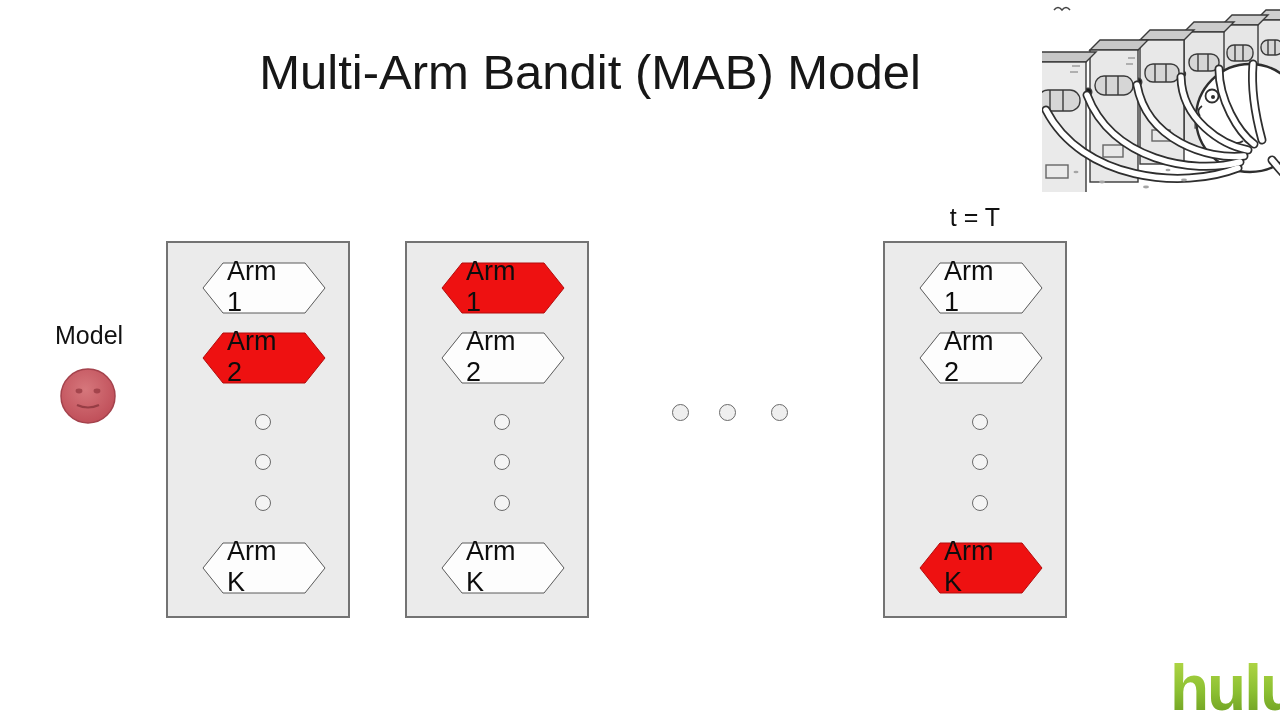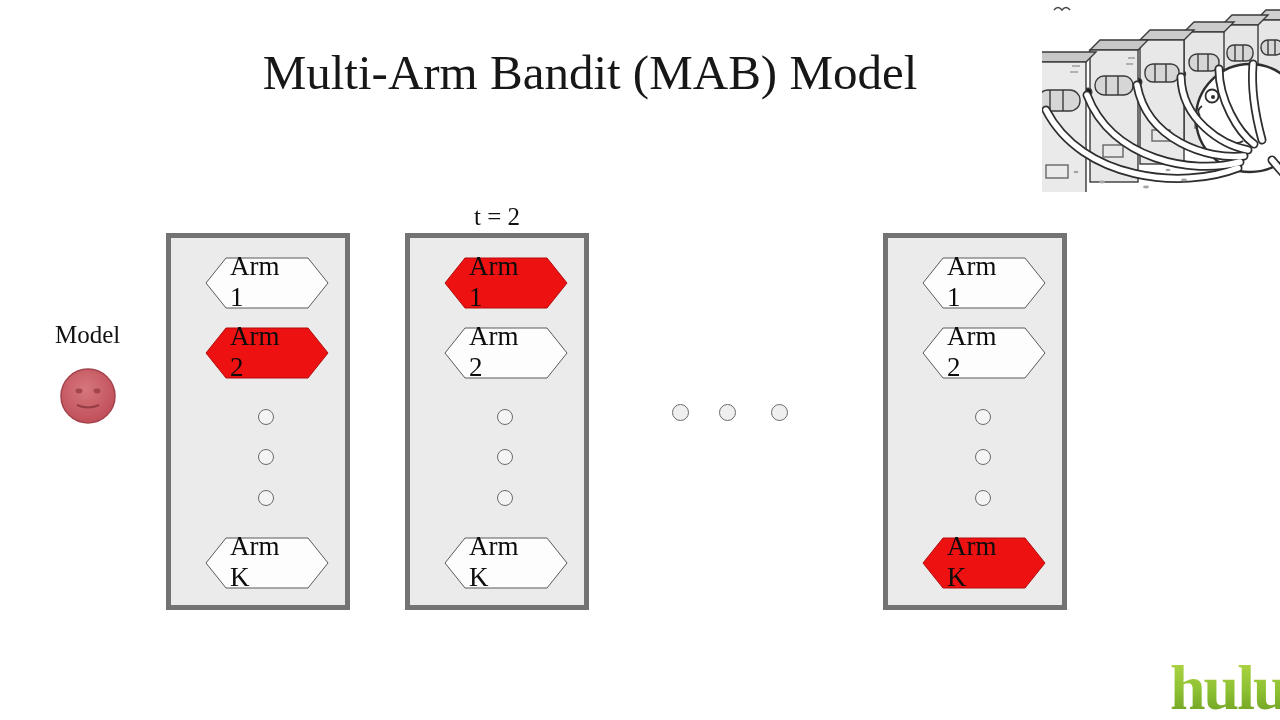--- a/index.html
+++ b/index.html
@@ -1,37 +1,37 @@
 <!DOCTYPE html>
 <html><head>
 <meta charset="utf-8">
 <style>
   html,body{margin:0;padding:0;background:#ffffff;}
   .stage{
     position:relative;width:1280px;height:716px;overflow:hidden;background:#ffffff;
-    font-family:Liberation Serif, serif;color:#171717;
+    font-family:Liberation Sans, sans-serif;color:#171717;
   }
   
   .slide-title{
     position:absolute;left:90px;top:44px;width:1000px;text-align:center;
     font-size:49px;font-weight:400;color:#171717;letter-spacing:0px;white-space:nowrap;
   }
   
   .illustration{position:absolute;right:0;top:0;width:238px;height:192px;}
   
   .player-label{position:absolute;left:55px;top:321px;font-size:25px;color:#111;}
   .player-icon{position:absolute;left:58px;top:366px;}
   
   .time-label{
     position:absolute;top:203px;width:184px;text-align:center;
     font-size:25px;color:#111;
   }
   .panel{
-    position:absolute;top:233px;width:184px;height:377px;
-    background:#ebebeb;border:5px solid #737373;box-sizing:border-box;
+    position:absolute;top:241px;width:184px;height:377px;
+    background:#ebebeb;border:2px solid #737373;box-sizing:border-box;
   }
   .arm{position:absolute;left:34px;width:124px;height:52px;}
   .arm svg{position:absolute;left:0;top:0;display:block;}
   .arm polygon{fill:#fdfdfd;stroke:#5a5a5a;stroke-width:1;}
   .arm.selected polygon{fill:#ee1111;stroke:#b30c0c;}
   .arm-text{
     position:absolute;left:25px;top:-6px;font-size:27px;line-height:31px;color:#0d0d0d;
   }
   .dot{
     position:absolute;width:16px;height:16px;border-radius:50%;
@@ -160,21 +160,21 @@
         <stop offset="0%" stop-color="#d6777c"></stop>
         <stop offset="100%" stop-color="#bd4a55"></stop>
       </radialGradient>
     </defs>
     <circle cx="30" cy="30" r="27" fill="url(#pg)" stroke="#a4424c" stroke-width="1.5"></circle>
     <ellipse cx="21" cy="25" rx="3.4" ry="2.4" fill="#943840" opacity="0.75"></ellipse>
     <ellipse cx="39" cy="25" rx="3.4" ry="2.4" fill="#943840" opacity="0.75"></ellipse>
     <path d="M19 39 q11 5 22 0" stroke="#8a343c" stroke-width="2.2" fill="none" opacity="0.8"></path>
   </svg>
 
-  <div class="time-label" style="left:405px">t = 2</div>
+  <div class="time-label" style="left:883px">t = T</div>
 
   <div class="panel" style="left:166px">
     <div class="arm" style="top:19px">
       <svg width="124" height="52" viewBox="0 0 124 52">
           <polygon points="1,26 21,1 103,1 123,26 103,51 21,51"></polygon>
         </svg>
       <div class="arm-text"><span>Arm</span><br><span>1</span></div>
     </div>
     <div class="arm selected" style="top:89px">
       <svg width="124" height="52" viewBox="0 0 124 52">

